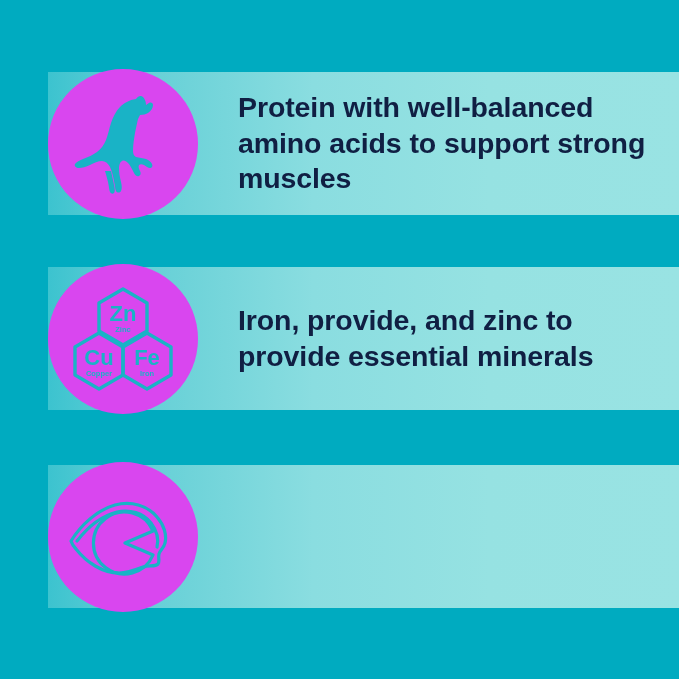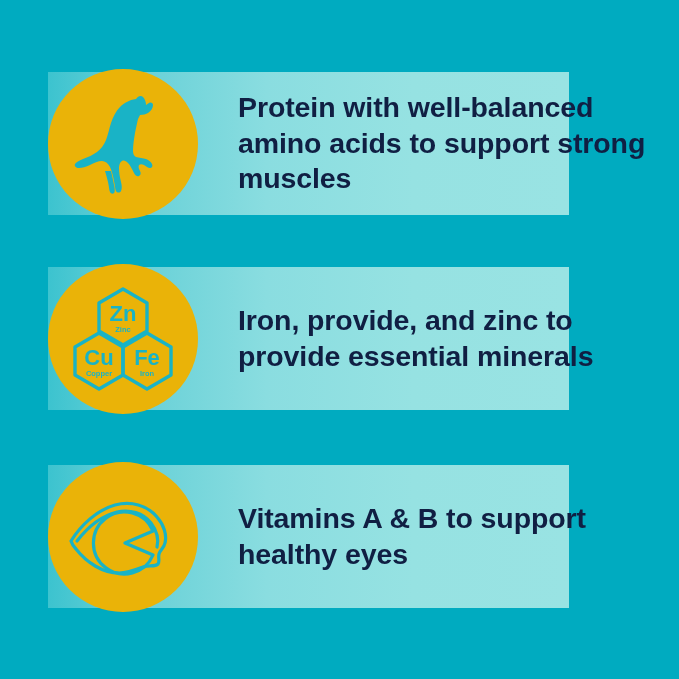--- a/index.html
+++ b/index.html
@@ -18,21 +18,21 @@
     position: relative;
     width: 679px;
     height: 679px;
     background: #00abc0;
   }
 
   
   .benefit-row {
     position: absolute;
     left: 0;
-    width: 569px;
+    width: 679px;
     height: 143px;
   }
   .benefit-row.row-1 { top: 72px; }
   .benefit-row.row-2 { top: 267px; }
   .benefit-row.row-3 { top: 465px; }
 
   
   .band {
     position: absolute;
     left: 48px;
@@ -43,21 +43,21 @@
   }
 
   
   .icon-badge {
     position: absolute;
     left: 48px;
     top: -3px;
     width: 150px;
     height: 150px;
     border-radius: 50%;
-    background: #eab308;
+    background: #d946ef;
     display: flex;
     align-items: center;
     justify-content: center;
   }
   .icon-badge svg { display: block; }
 
   
   .benefit-text {
     position: absolute;
     left: 238px;
@@ -196,16 +196,15 @@
 
           <path d="
             M88,52
             A31,31 0 1 0 88,76
             L60,64 Z
           "></path>
         </g>
       </svg>
     </div>
 
-    <div class="benefit-text">Vitamins A &amp; B to support healthy eyes</div>
   </div>
 
 </div>
 
 </body></html>

